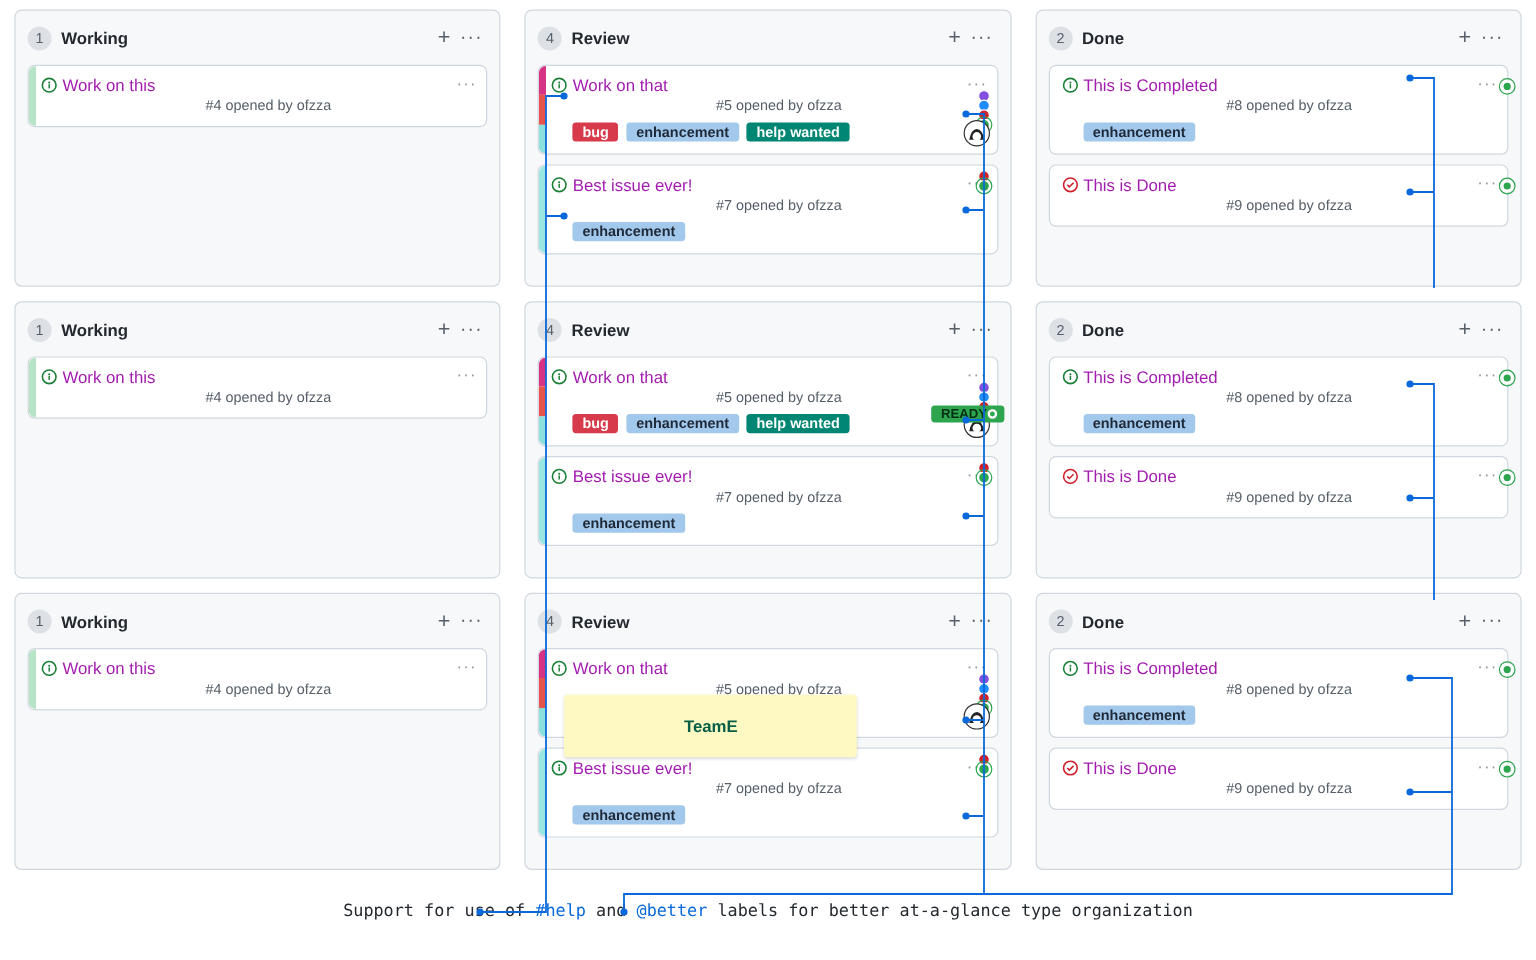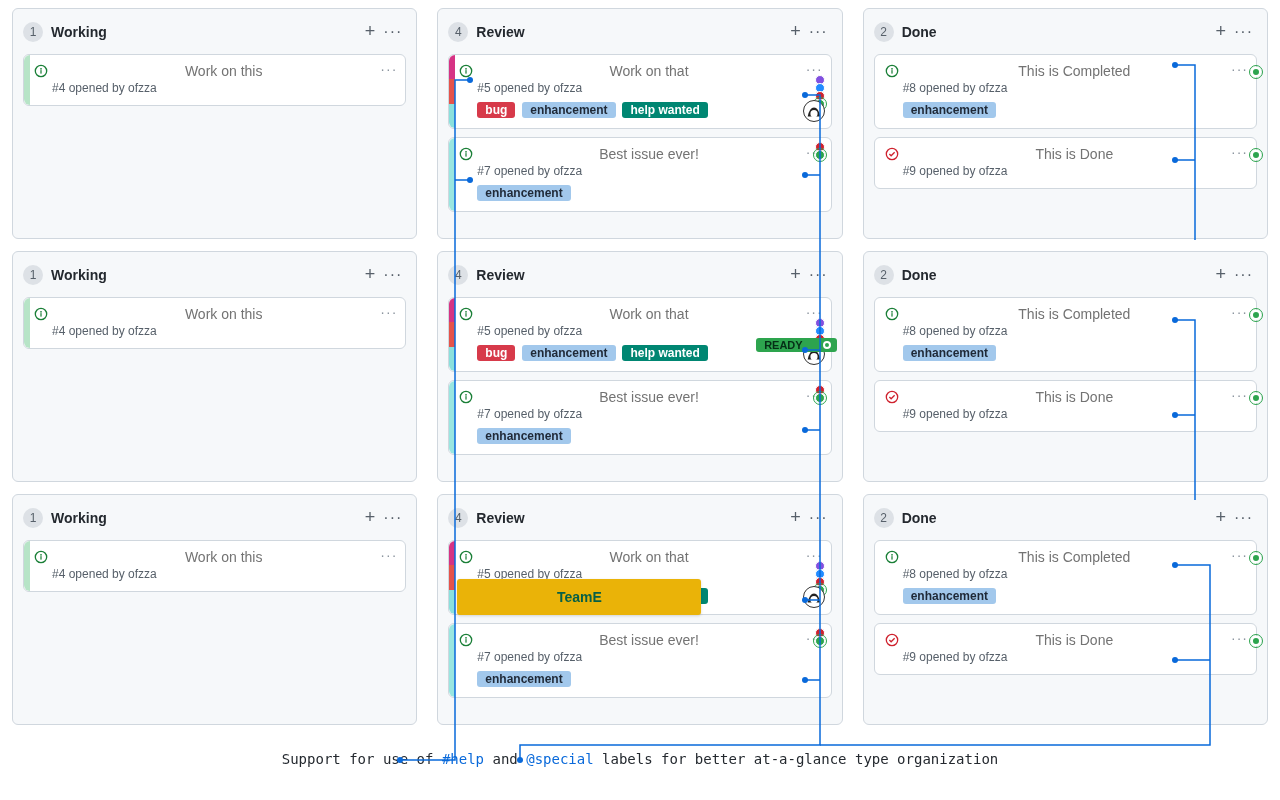--- a/index.html
+++ b/index.html
@@ -10,37 +10,37 @@
 .count-badge { background: #dde1e6; color: #57606a; border-radius: 50%; width: 20px; height: 20px; display: inline-flex; align-items: center; justify-content: center; font-size: 12px; font-weight: 500; margin-right: 8px; }
 .col-title { font-weight: 600; flex: 1; }
 .icon-btn { background: none; border: none; color: #57606a; cursor: pointer; padding: 2px 4px; font-size: 16px; }
 .icon-btn.plus { font-size: 18px; font-weight: 400; }
 .dots { letter-spacing: 1px; }
 .card { background: #fff; border: 1px solid #d0d7de; border-radius: 6px; padding: 8px 10px 10px 28px; margin-bottom: 8px; position: relative; }
 .stripe-wrap { position: absolute; left: 0; top: 0; bottom: 0; width: 6px; display: flex; flex-direction: column; border-top-left-radius: 6px; border-bottom-left-radius: 6px; overflow: hidden; }
 .stripe { flex: 1; }
 .issue-icon { position: absolute; left: 10px; top: 9px; width: 14px; height: 14px; }
 .issue-icon svg { width: 14px; height: 14px; display: block; }
-.card-title { color: #737373; font-weight: 500; font-size: 14px; text-align: center; }
-.meta { color: #57606a; font-size: 12px; margin-top: 2px; }
+.card-title { color: #a21caf; font-weight: 500; font-size: 14px; }
+.meta { color: #57606a; font-size: 12px; margin-top: 2px; text-align: center; }
 .meta .author { color: #57606a; font-weight: 500; }
 .labels { margin-top: 6px; }
 .lbl { display: inline-block; font-size: 12px; font-weight: 600; padding: 1px 8px; border-radius: 3px; margin-right: 3px; color: #fff; }
 .lbl.light { color: #1f2937; }
 .card-dots { position: absolute; top: 6px; right: 8px; color: #8c959f; font-size: 14px; letter-spacing: 1px; cursor: pointer; }
 .side-dots { position: absolute; right: 6px; top: 22px; display: flex; flex-direction: column; gap: 0; }
 .side-dot { width: 10px; height: 10px; border-radius: 50%; border: 1.5px solid #fff; margin-top: -2px; position: relative; }
 .side-dot.ring::after { content: ""; position: absolute; inset: -3px; border: 1.5px solid #2da44e; border-radius: 50%; }
 .avatar { position: absolute; right: 6px; bottom: 6px; width: 22px; height: 22px; border-radius: 50%; background: #fff; border: 1px solid #333; display: flex; align-items: center; justify-content: center; overflow: hidden; }
 .avatar svg { width: 18px; height: 18px; }
 .done-dot-indicator { position: absolute; right: -5px; top: 12px; width: 10px; height: 10px; border-radius: 50%; background: #2da44e; border: 2px solid #fff; z-index: 2; }
 .done-dot-indicator.ring::after { content: ""; position: absolute; inset: -4px; border: 1.5px solid #2da44e; border-radius: 50%; }
-.ready-pill { position: absolute; right: -6px; top: 40px; background: #2da44e; color: #052e16; font-weight: 700; font-size: 11px; padding: 1px 6px 1px 8px; border-radius: 3px; display: flex; align-items: center; gap: 20px; z-index: 3; }
+.ready-pill { position: absolute; right: -6px; top: 40px; background: #2da44e; color: #052e16; font-weight: 700; font-size: 11px; padding: 1px 6px 1px 8px; border-radius: 3px; display: flex; align-items: center; gap: 0; z-index: 3; }
 .ready-pill .pill-dot { width: 8px; height: 8px; border-radius: 50%; background: #2da44e; border: 2px solid #fff; }
-.tooltip-team { position: absolute; left: 8px; top: 38px; width: 64%; height: 36px; background: #eab308; color: #065f46; font-weight: 600; display: flex; align-items: center; justify-content: center; border-radius: 3px; z-index: 5; box-shadow: 0 1px 3px rgba(0,0,0,0.15); }
+.tooltip-team { position: absolute; left: 21px; top: 38px; width: 64%; height: 52px; background: #fef9c3; color: #065f46; font-weight: 600; display: flex; align-items: center; justify-content: center; border-radius: 3px; z-index: 5; box-shadow: 0 1px 3px rgba(0,0,0,0.15); }
 .caption { text-align: center; font-family: "SFMono-Regular", Consolas, monospace; font-size: 14px; color: #24292f; padding: 14px 0 10px; position: relative; }
 .caption .type-tag { color: #0969da; }
 .caption .special-tag { color: #0969da; }
 svg.connector { position: absolute; pointer-events: none; z-index: 10; }
 .connector path { fill: none; stroke: #0969da; stroke-width: 1.5; }
 .connector circle { fill: #0969da; }
 .col-inner-pad { min-height: 50px; }
 </style>
 </head>
 <body>
@@ -431,21 +431,21 @@
           </svg>
         </span>
       <span class="card-dots">···</span>
       <div class="card-title">This is Done</div>
       <div class="meta"><span>#9 opened by </span><span class="author">ofzza</span></div>
     </div>
   </div>
 </div>
 
 <div class="caption">
-  <span>Support for use of </span><span class="type-tag">#help</span><span> and </span><span class="special-tag">@special</span><span> labels for better at-a-glance type organization</span>
+  <span>Support for use of </span><span class="type-tag">#help</span><span> and </span><span class="special-tag">@better</span><span> labels for better at-a-glance type organization</span>
 </div>
 
 <svg class="connector" style="left:0;top:0;width:1280px;height:800px">
 
   <path d="M 470 80 L 455 80 L 455 180 M 470 180 L 455 180 L 455 760 L 400 760"></path>
   <circle cx="470" cy="80" r="3"></circle>
     <circle cx="470" cy="180" r="3"></circle>
     <circle cx="400" cy="760" r="3"></circle>
 
   <path d="M 805 95 L 820 95 L 820 175 M 805 175 L 820 175 L 820 350 M 805 350 L 820 350 L 820 430 M 805 430 L 820 430"></path>

